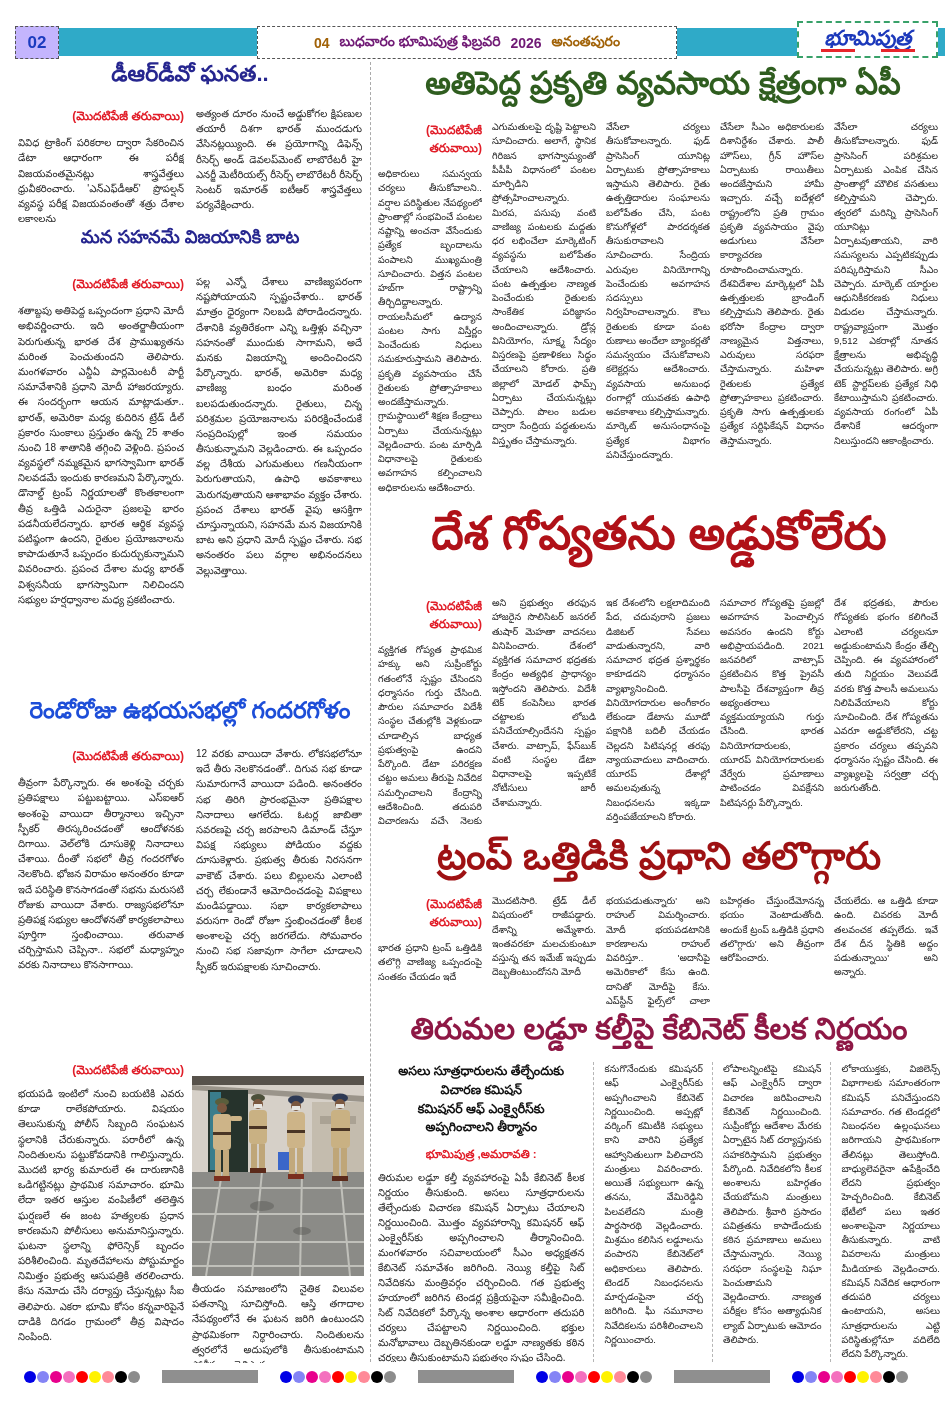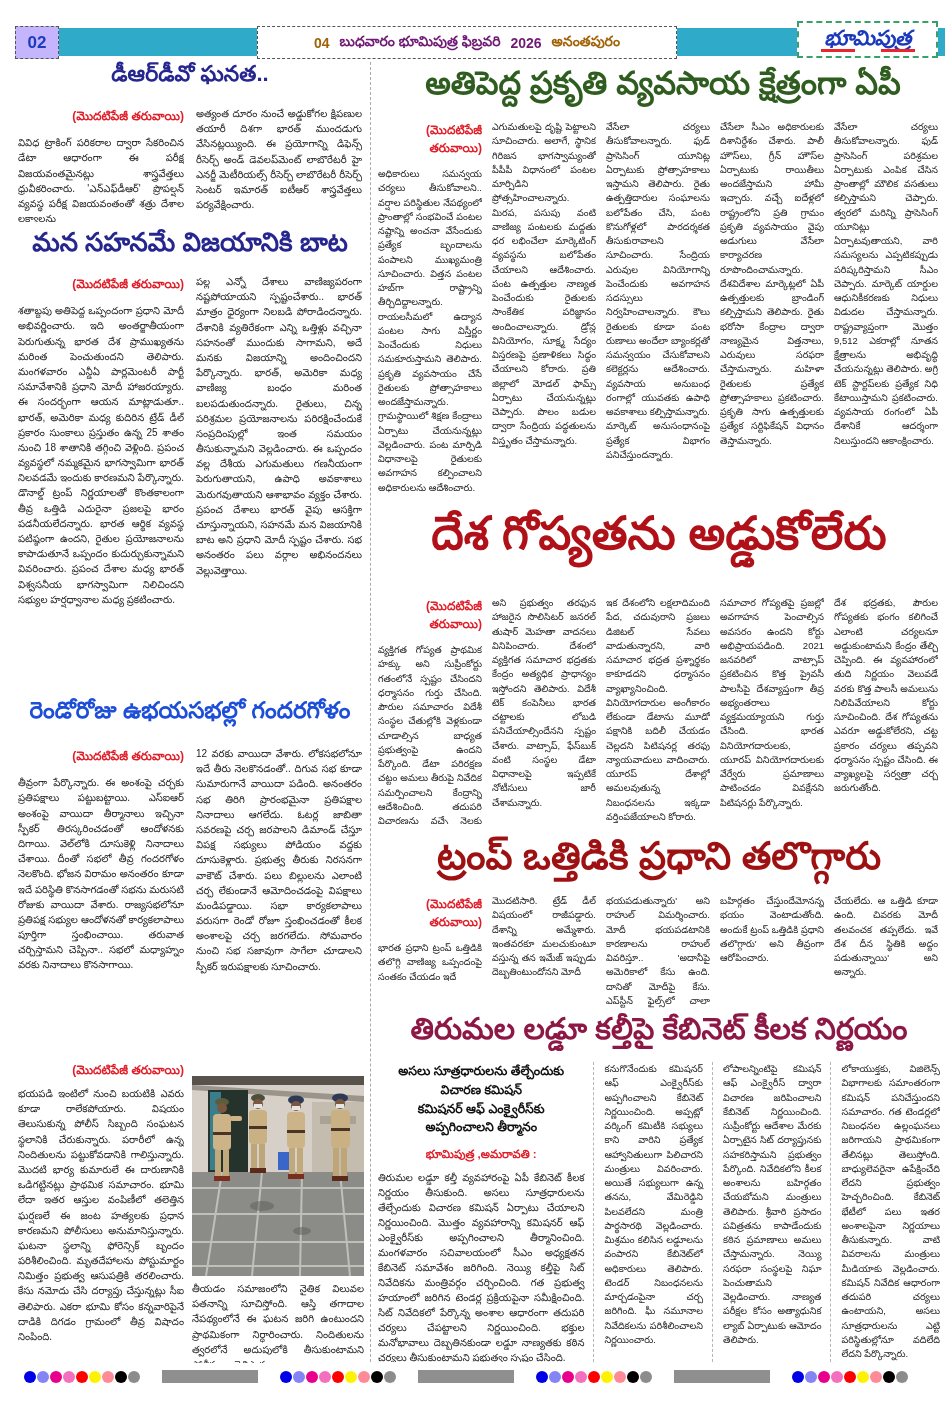--- a/index.html
+++ b/index.html
@@ -27,21 +27,21 @@
     display:flex;flex-direction:column;align-items:center;justify-content:center;
   }
   .masthead{font-size:21px;font-weight:800;color:#1C39BB;font-style:italic;line-height:1;letter-spacing:-.5px;}
   .masthead-sub{display:flex;gap:26px;margin-top:1px;}
   .red-mark{display:block;width:34px;height:3px;background:#E8262B;}
   
   .divider-v{position:absolute;left:370px;top:62px;height:1300px;border-left:1px dashed #aaa;}
   
   .hl{position:absolute;text-align:center;font-weight:800;line-height:1.1;}
   .hl-drdo    {left:18px; top:62px;  width:344px;font-size:22px;color:#26268F;}
-  .hl-sahanam {left:18px; top:228px; width:344px;font-size:26px;color:#26268F;}
+  .hl-sahanam {left:18px; top:228px; width:344px;font-size:18px;color:#26268F;}
   .hl-parl    {left:18px; top:698px; width:344px;font-size:23px;color:#1d4ed8;}
   .hl-ekara   {left:18px; top:1024px;width:344px;font-size:27px;color:#EE1C1C;font-style:italic;}
   .hl-ap      {left:382px;top:66px;  width:562px;font-size:32px;color:#2F5D1F;}
   .hl-desa    {left:378px;top:508px; width:562px;font-size:46px;color:#B01118;}
   .hl-trump   {left:378px;top:836px; width:562px;font-size:38px;color:#9E1113;}
   .hl-tirumala{left:378px;top:1012px;width:562px;font-size:30px;color:#8E1845;}
   
   .row{position:absolute;display:flex;}
   .lrow{left:18px;width:344px;gap:12px;}
   .rrow{left:378px;width:562px;gap:10px;}

